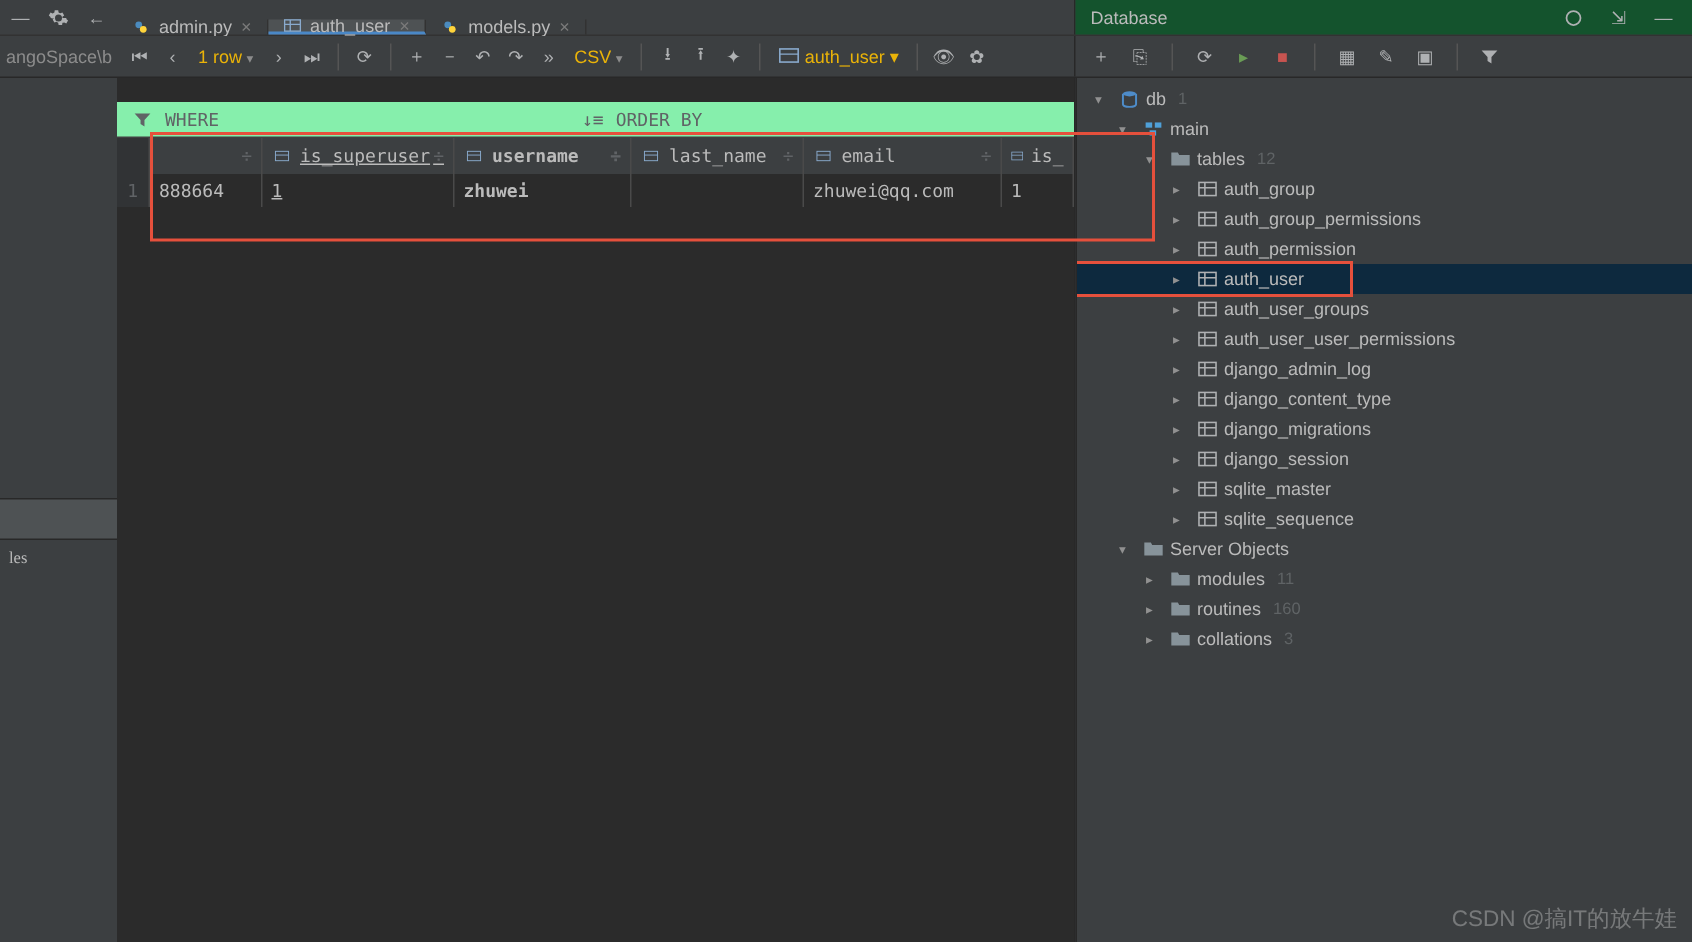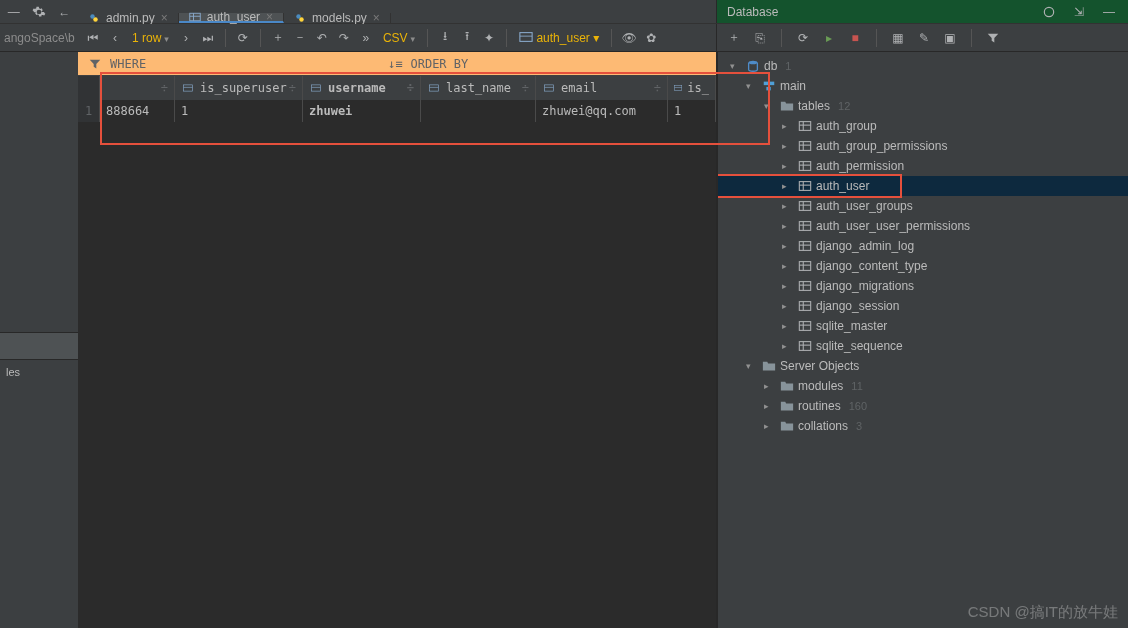--- a/index.html
+++ b/index.html
@@ -32,37 +32,37 @@
 .tool-main { display: flex; align-items: center; flex: 0 0 638px; padding: 0 6px; gap: 4px; }
 .tool-sep { width: 1px; height: 18px; background: #555; margin: 0 4px; }
 .tool-txt { color: #eab308; padding: 0 4px; }
 .dropdown-ico::after { content: "▾"; font-size: 9px; margin-left: 3px; color: #8c8c8c; }
 .tool-db { flex: 1; display: flex; align-items: center; padding: 0 8px; gap: 8px; }
 
 
 .body-split { display: flex; flex: 1; overflow: hidden; }
 .left-gutter { width: 78px; background: #3c3f41; display: flex; flex-direction: column; }
 .side-tab { writing-mode: horizontal-tb; padding: 6px; font-size: 11px; color: #bbb; }
-.left-gutter .vtab-area { margin-top: 280px; }
+.left-gutter .vtab-area { margin-top: 280px; font-family: Liberation Serif, serif; }
 
 .editor-col { width: 638px; background: #2b2b2b; display: flex; flex-direction: column; }
-.filter-row { display: flex; height: 24px; background: #fdba74; border-bottom: 1px solid #404040; font-family: Consolas, monospace; }
+.filter-row { display: flex; height: 24px; background: #86efac; border-bottom: 1px solid #404040; font-family: Consolas, monospace; margin-top: 16px; }
 .filter-half { display: flex; align-items: center; padding: 0 10px; gap: 8px; color: #606366; }
 .filter-half:first-child { width: 300px; }
 
 .grid-wrap { position: relative; flex: 1; }
 .red-box { position: absolute; border: 2px solid #e5503c; pointer-events: none; }
 .red-box.grid { top: -4px; left: 22px; width: 670px; height: 73px; }
 
 .grid-header { display: flex; height: 24px; background: #3c3f41; font-family: Consolas, monospace; font-size: 12px; }
 .grid-row { display: flex; height: 22px; font-family: Consolas, monospace; font-size: 12px; background: #2b2b2b; }
 .gcell { display: flex; align-items: center; padding: 0 6px; border-right: 1px solid #4a4a4a; overflow: hidden; white-space: nowrap; }
 .gnum { width: 22px; justify-content: center; background: #313335; color: #606366; }
 .c-rest { width: 75px; }
-.c-super { width: 128px; }
+.c-super { width: 128px; text-decoration: underline; }
 .c-user { width: 118px; font-weight: bold; }
 .c-lname { width: 115px; }
 .c-email { width: 132px; }
 .c-trail { flex: 1; }
 .col-ico { width: 14px; height: 10px; margin-right: 5px; }
 .sort-ico { color: #606366; margin-left: auto; }
 
 .db-panel { flex: 1; background: #3c3f41; border-left: 1px solid #282828; overflow: auto; }
 .tree { padding: 4px 0; font-size: 12px; }
 .tree-row { display: flex; align-items: center; height: 20px; padding-left: 6px; gap: 4px; white-space: nowrap; }

